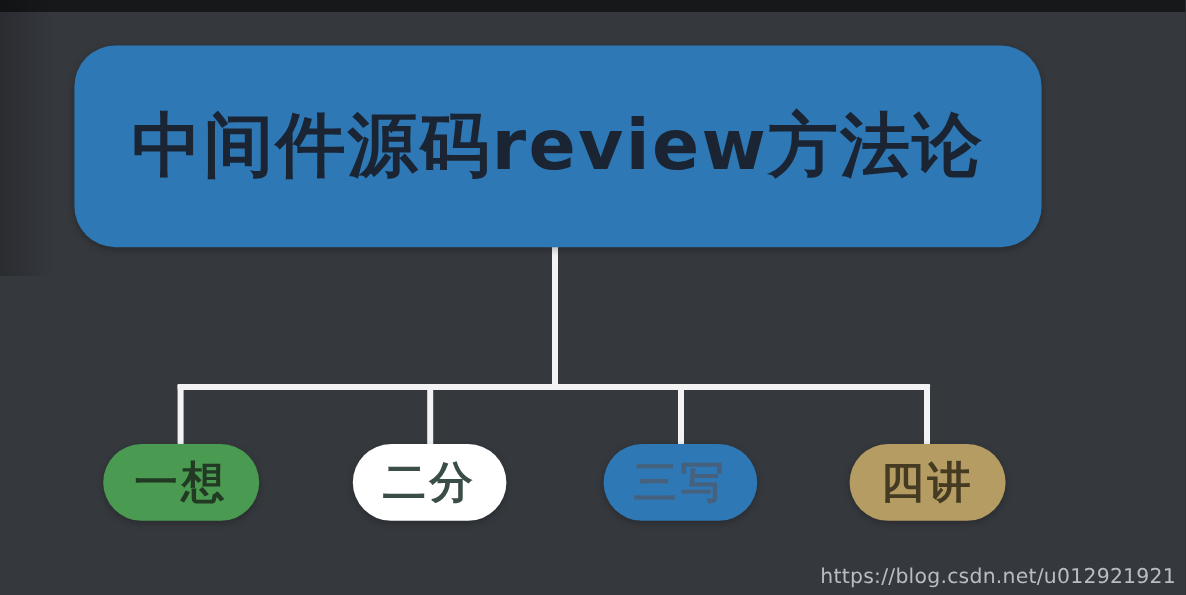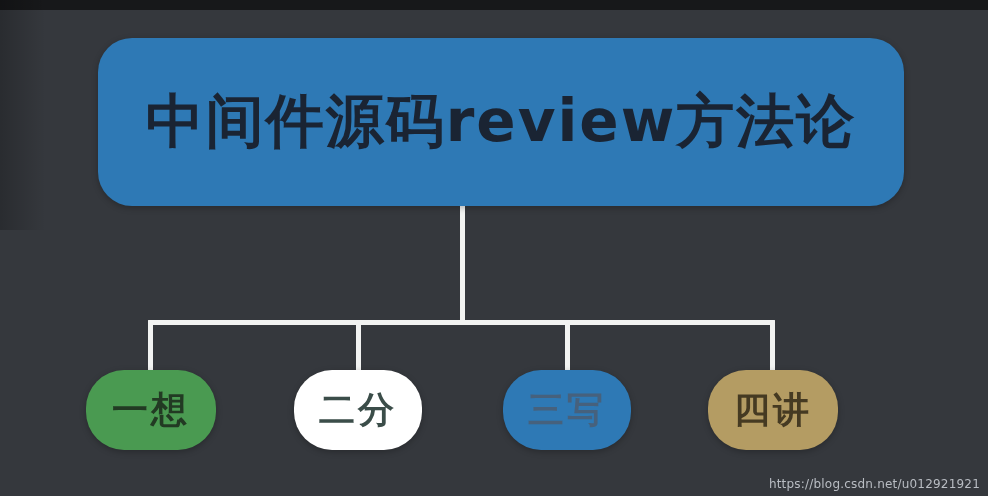--- a/index.html
+++ b/index.html
@@ -41,21 +41,21 @@
     border-radius: 34px;
   }
   .root-node .label {
     font-size: 58px;
     font-weight: 600;
     letter-spacing: 2px;
     white-space: nowrap;
   }
   .child-node {
     top: 370px;
-    height: 80px;
+    height: 64px;
     border-radius: 38px;
   }
   .child-node .label {
     font-size: 36px;
     font-weight: 600;
     letter-spacing: 3px;
     white-space: nowrap;
   }
   .child-1 { left: 86px;  width: 130px; }
   .child-2 { left: 294px; width: 128px; }
@@ -68,39 +68,39 @@
   .line-root-drop   { left: 460px; top: 205px; width: 5px;  height: 120px; }
   .line-horizontal  { left: 148px; top: 320px; width: 627px; height: 5px; }
   .line-drop-1 { left: 148px; top: 320px; width: 5px; height: 52px; }
   .line-drop-2 { left: 356px; top: 320px; width: 5px; height: 52px; }
   .line-drop-3 { left: 565px; top: 320px; width: 5px; height: 52px; }
   .line-drop-4 { left: 770px; top: 320px; width: 5px; height: 52px; }
   .watermark {
     position: absolute;
     right: 8px;
     bottom: 5px;
-    font-size: 12px;
+    font-size: 17px;
     letter-spacing: 0.2px;
   }
 </style>
 </head>
 <body>
 
 <div class="canvas" style="background: rgb(53, 56, 61);">
   <div class="top-strip" style="background: rgb(23, 24, 26);"></div>
   <div class="left-shade"></div>
 
   <div class="line line-root-drop" style="background: rgb(242, 243, 242);"></div>
   <div class="line line-horizontal" style="background: rgb(242, 243, 242);"></div>
   <div class="line line-drop-1" style="background: rgb(242, 243, 242);"></div>
   <div class="line line-drop-2" style="background: rgb(242, 243, 242);"></div>
   <div class="line line-drop-3" style="background: rgb(242, 243, 242);"></div>
   <div class="line line-drop-4" style="background: rgb(242, 243, 242);"></div>
 
-  <div class="node root-node" style="background: rgb(46, 121, 181); margin-left: 36px;">
+  <div class="node root-node" style="background: rgb(46, 121, 181);">
     <span class="label" style="color: rgb(26, 36, 51);">中间件源码review方法论</span>
   </div>
 
   <div class="node child-node child-1" style="background: rgb(74, 154, 81);">
     <span class="label" style="color: rgb(34, 58, 35);">一想</span>
   </div>
   <div class="node child-node child-2" style="background: #ffffff;">
     <span class="label" style="color: rgb(59, 77, 73);">二分</span>
   </div>
   <div class="node child-node child-3" style="background: rgb(46, 121, 181);">

